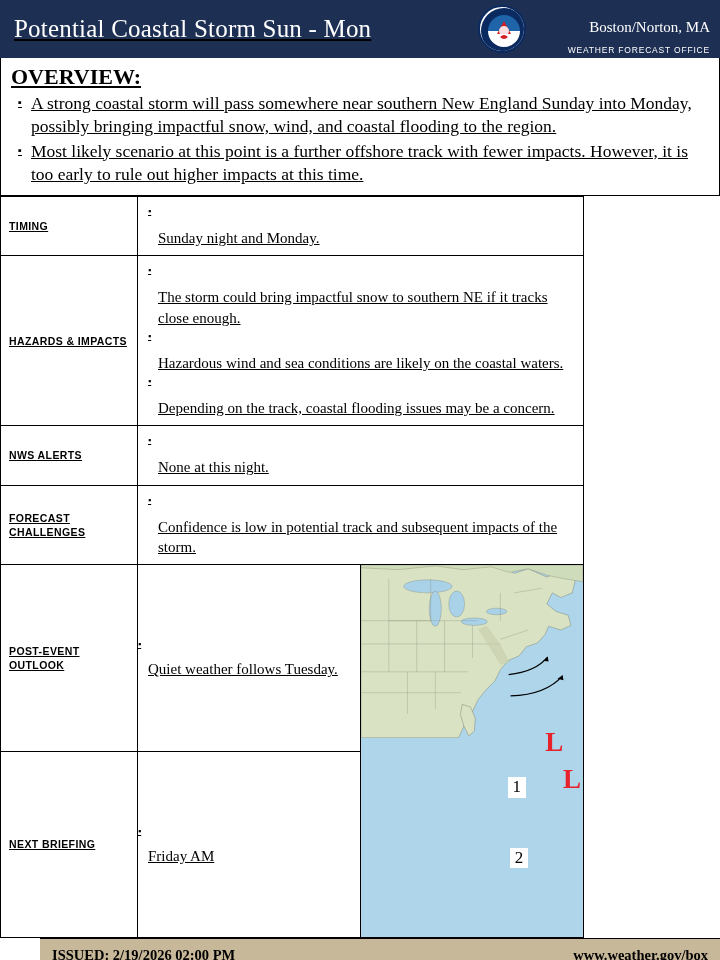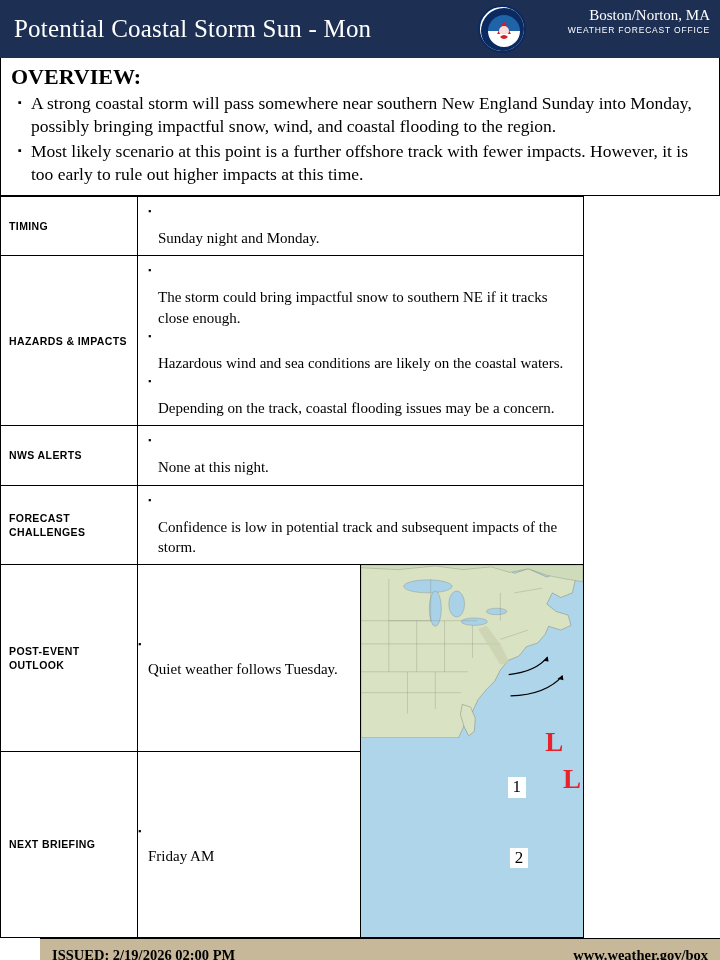--- a/index.html
+++ b/index.html
@@ -13,20 +13,21 @@
     background: #ffffff;
     overflow: hidden;
   }
   .page {
     position: relative;
     width: 720px;
     height: 960px;
     box-sizing: border-box;
     display: flex;
     flex-direction: column;
+    text-decoration: underline;
   }
 
   
   .header {
     height: 58px;
     background: #1d3054;
     color: #ffffff;
     display: flex;
     align-items: center;
     position: relative;
@@ -35,32 +36,32 @@
   .header-title {
     font-family: "Liberation Serif", serif;
     font-size: 25px;
     letter-spacing: 0.2px;
     padding-left: 14px;
     white-space: nowrap;
   }
   .header-right {
     position: absolute;
     right: 10px;
-    top: 6px;
+    top: 18px;
     text-align: right;
     line-height: 1.25;
   }
   .header-office {
     font-family: "Liberation Serif", serif;
     font-size: 15px;
   }
   .header-sub {
     font-size: 8.5px;
     letter-spacing: 0.8px;
-    margin-top: 0;
+    margin-top: 8px;
   }
   .nws-logo {
     position: absolute;
     left: 478px;
     top: 5px;
     width: 48px;
     height: 48px;
     border-radius: 50%;
     background: #ffffff;
     border: 2px solid #0b2a60;

